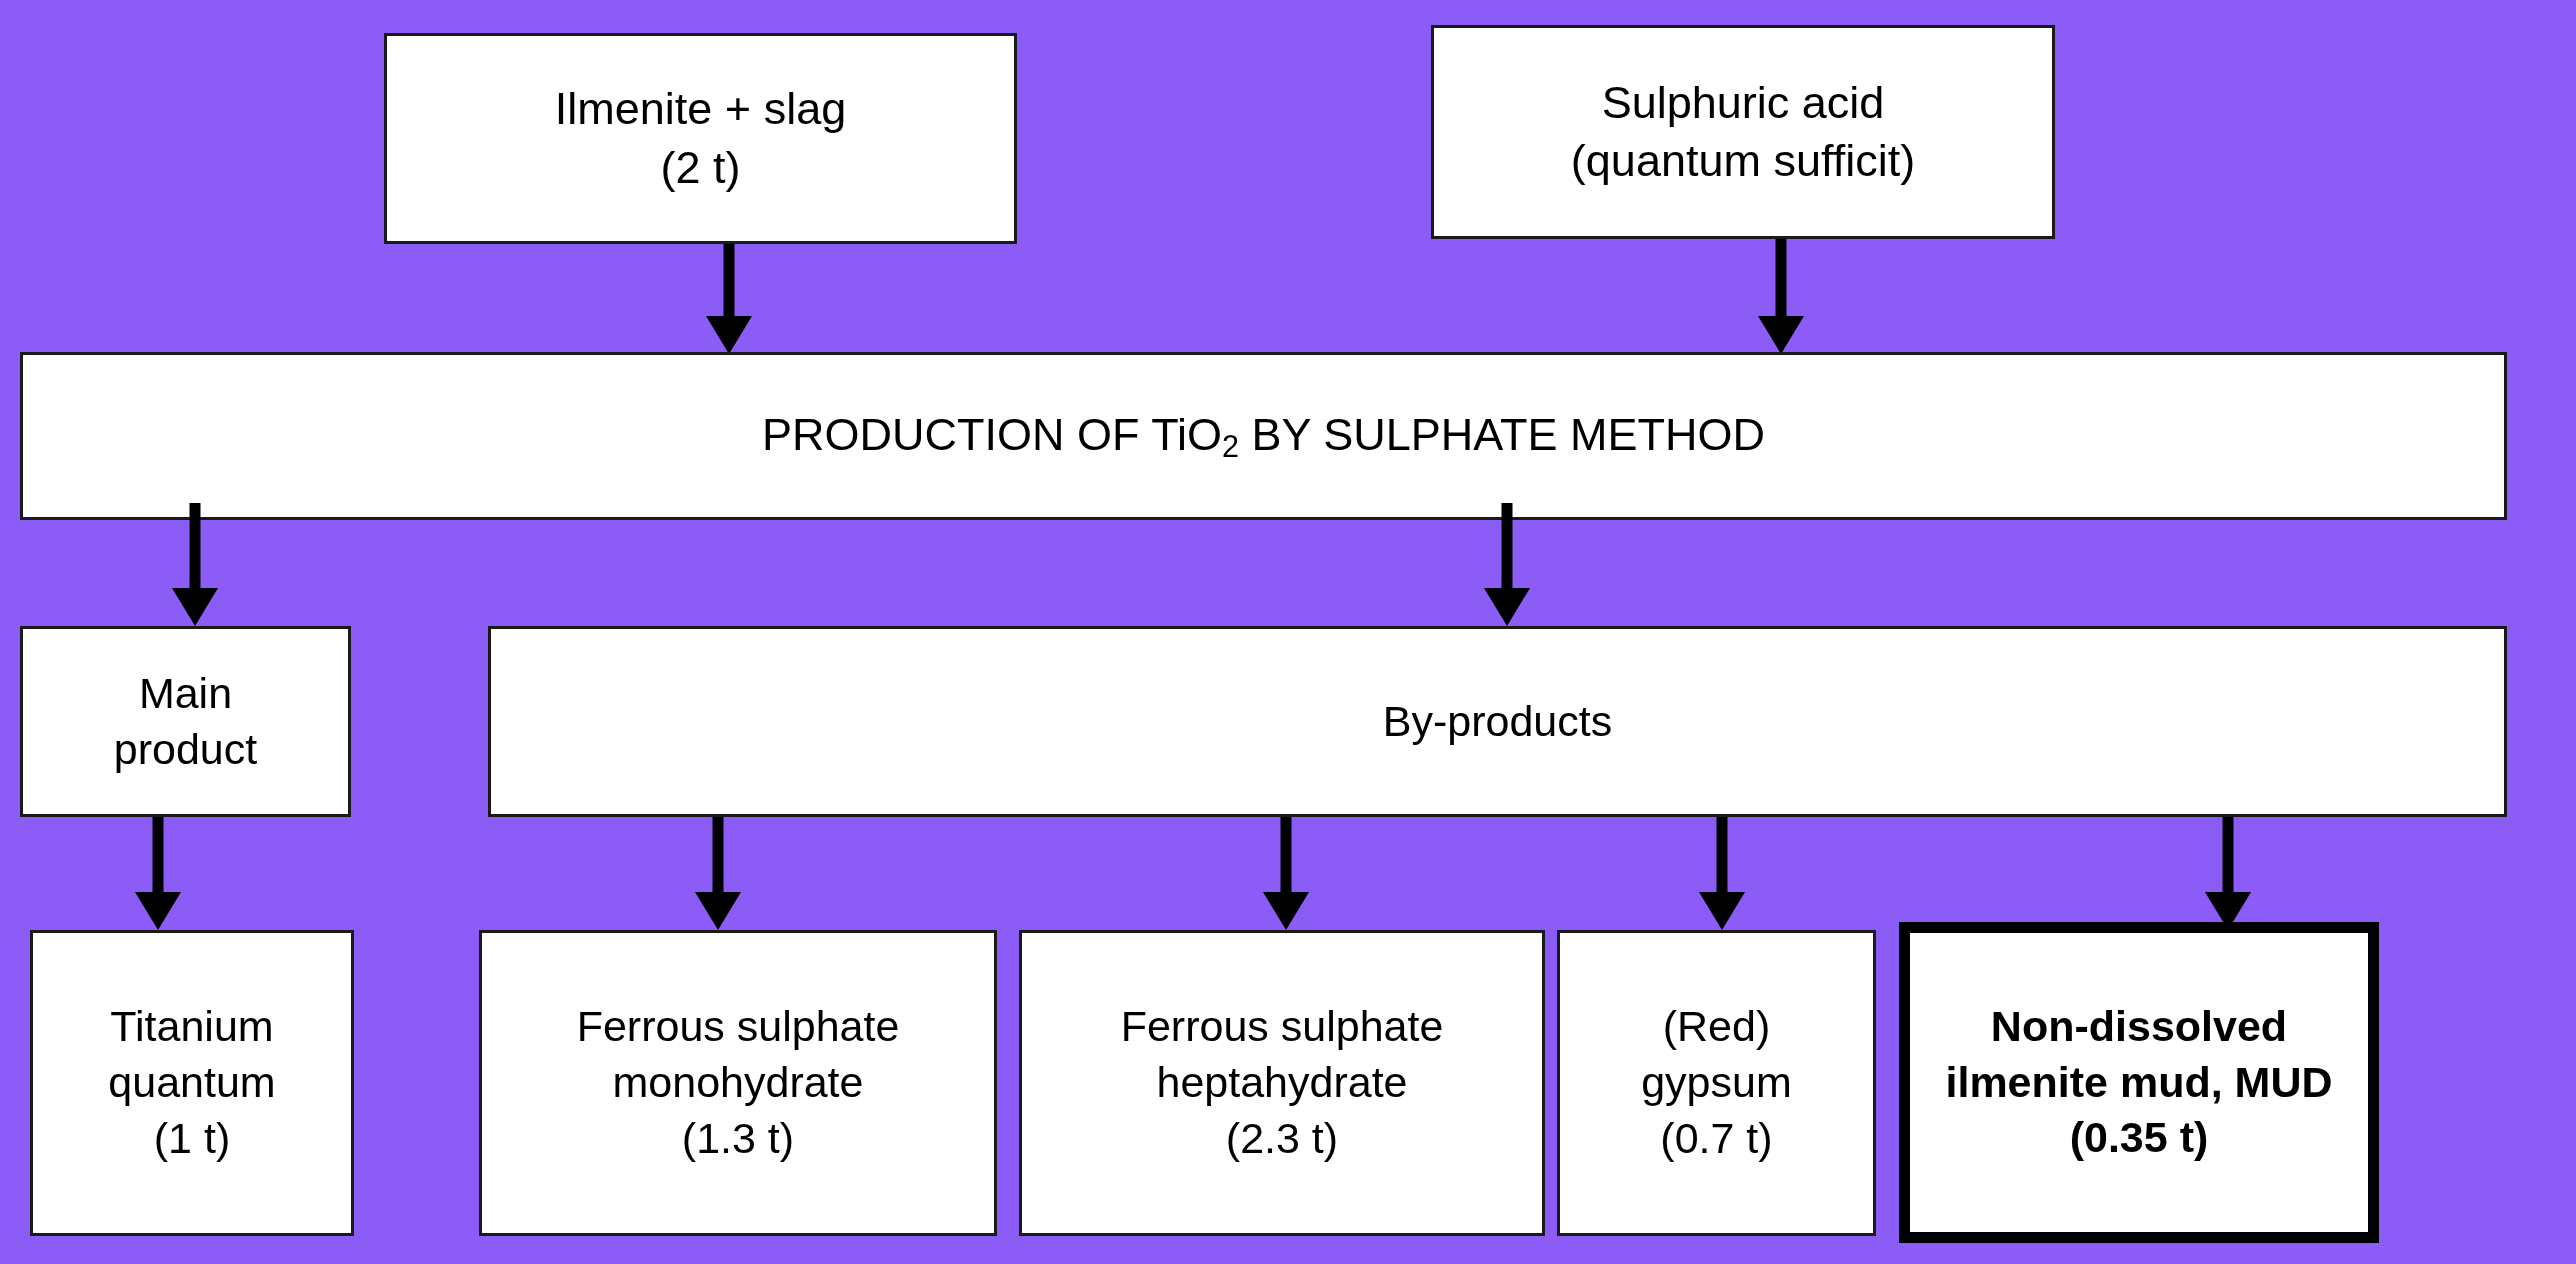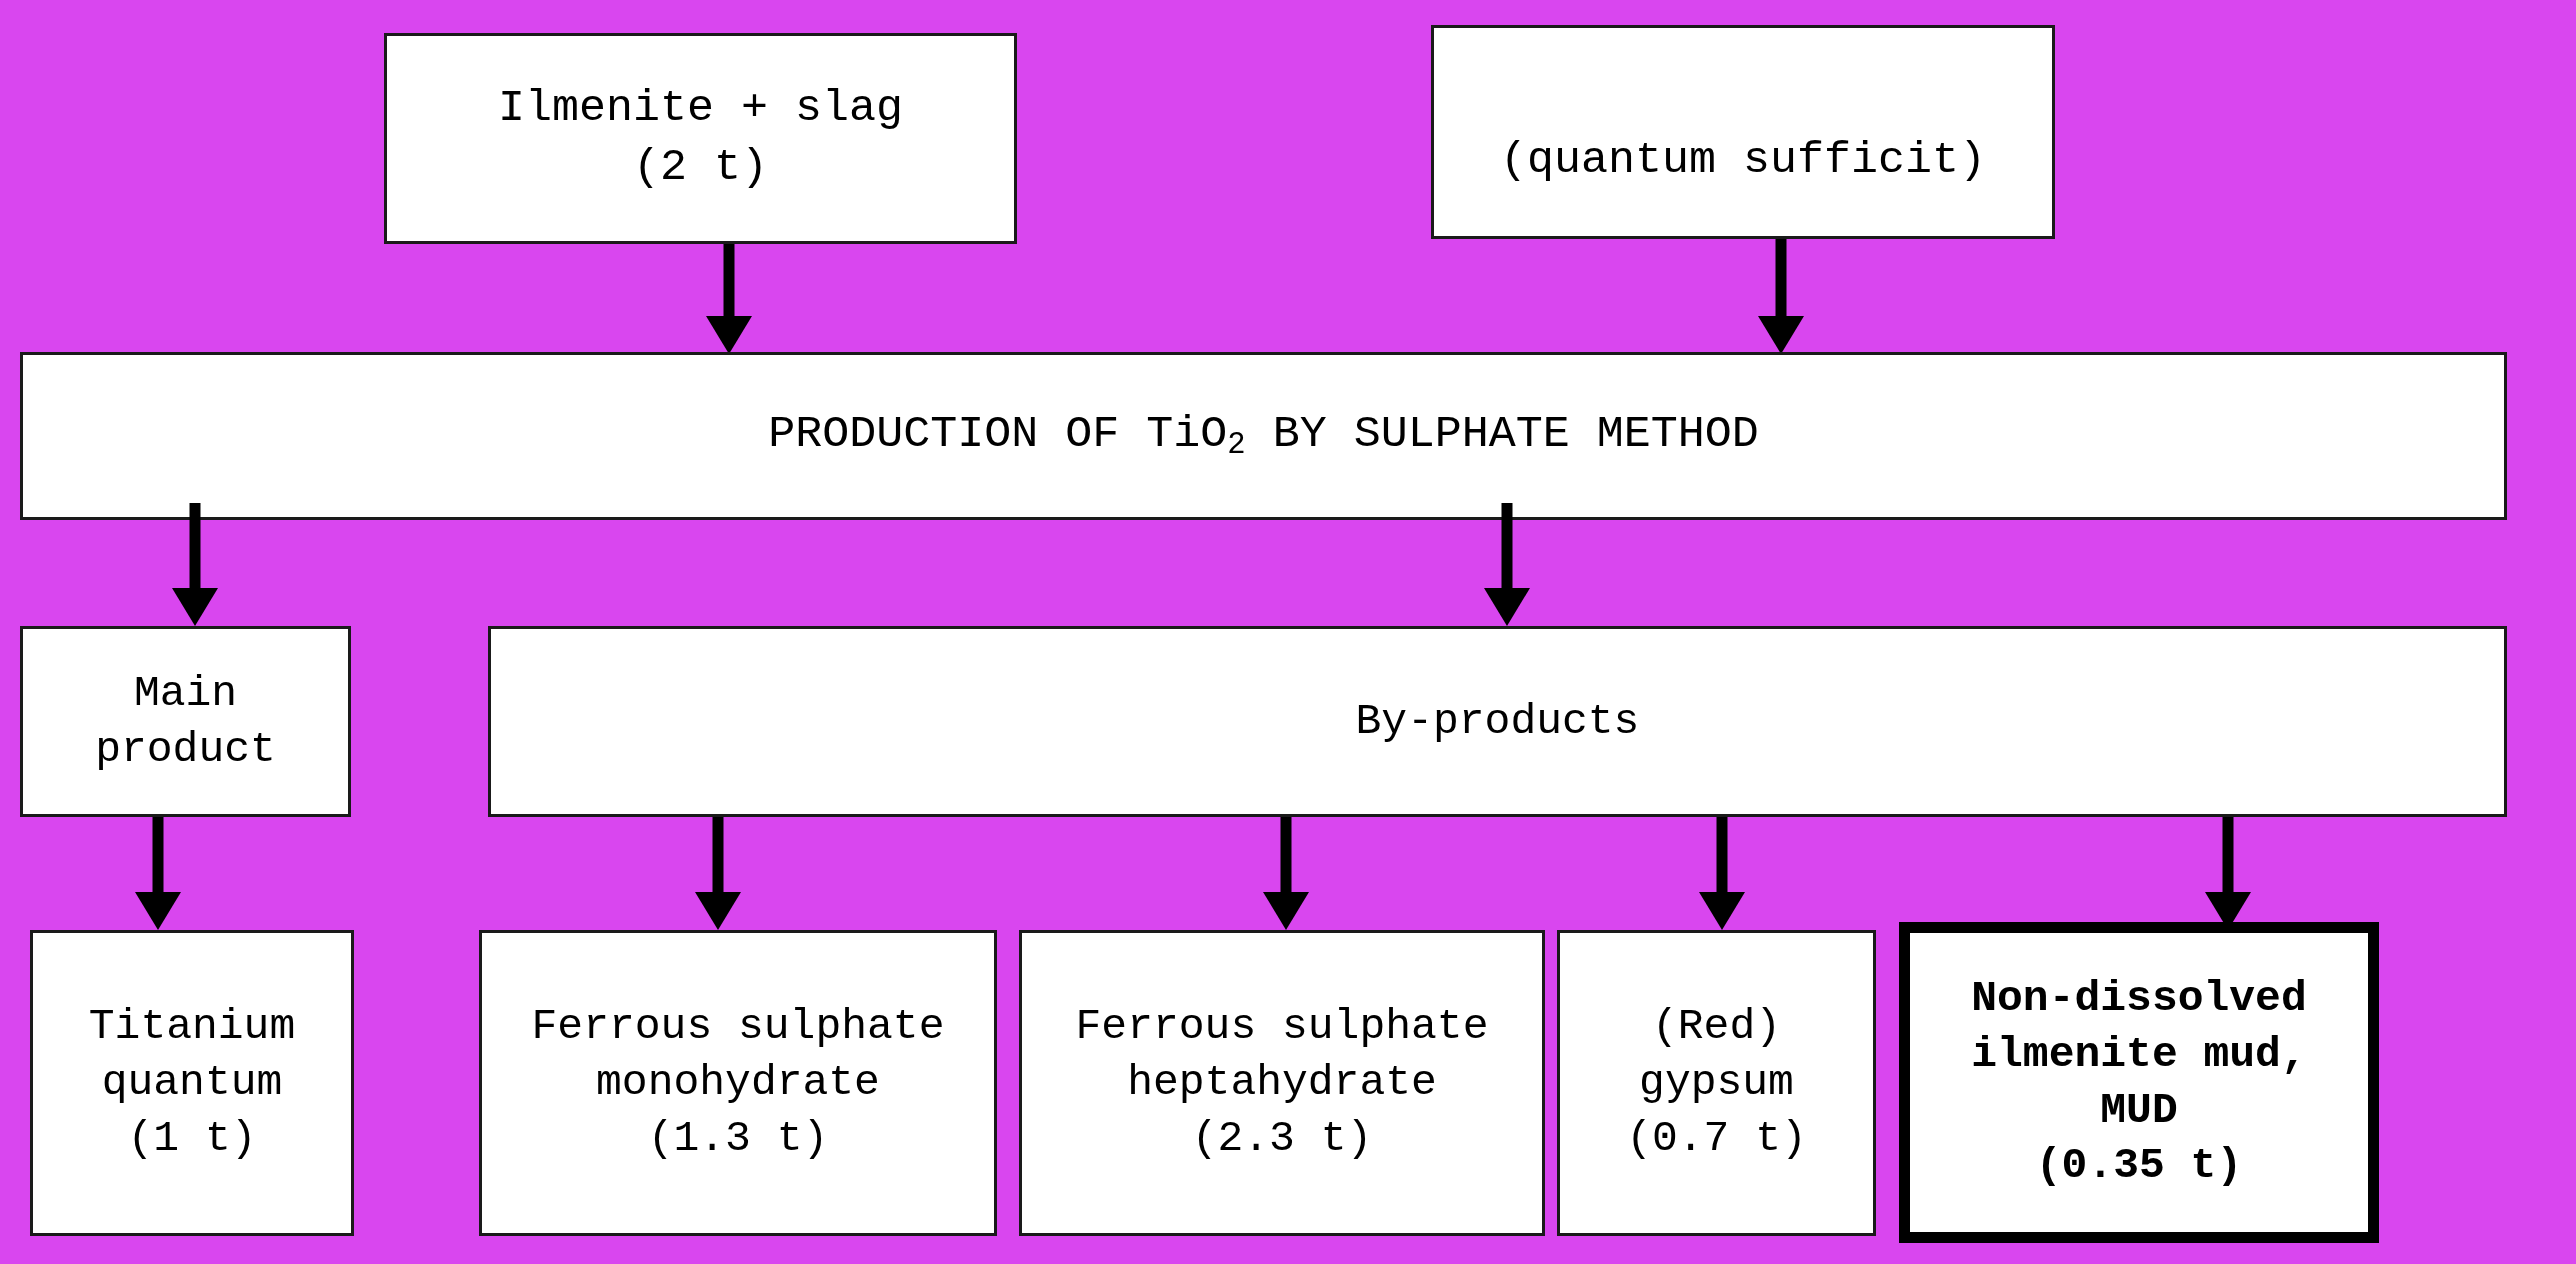--- a/index.html
+++ b/index.html
@@ -4,22 +4,22 @@
 <style>
   html, body {
     margin: 0;
     padding: 0;
     background: #ffffff;
   }
   #canvas {
     position: relative;
     width: 2576px;
     height: 1264px;
-    background: #d946ef;
-    font-family: Liberation Mono, monospace;
+    background: #8b5cf6;
+    font-family: Liberation Sans, sans-serif;
     color: #000000;
     overflow: hidden;
   }
   .node {
     position: absolute;
     box-sizing: border-box;
     background: #ffffff;
     border: 3px solid #1a1a1a;
     display: flex;
     align-items: center;
@@ -71,21 +71,21 @@
 </head>
 <body>
 
 <div id="canvas">
 
   <div class="node fs-top" style="left:384px; top:33px; width:633px; height:211px;">
     <div class="label"><span>Ilmenite + slag</span><br><span>(2 t)</span></div>
   </div>
 
   <div class="node fs-top" style="left:1431px; top:25px; width:624px; height:214px;">
-    <div class="label"><br><span>(quantum sufficit)</span></div>
+    <div class="label"><span>Sulphuric acid</span><br><span>(quantum sufficit)</span></div>
   </div>
 
   <div class="connector" style="left:706px; top:244px; width:46px; height:110px;">
     <div class="shaft" style="height:78px;"></div>
     <div class="head"></div>
   </div>
 
   <div class="connector" style="left:1758px; top:239px; width:46px; height:115px;">
     <div class="shaft" style="height:82px;"></div>
     <div class="head"></div>

